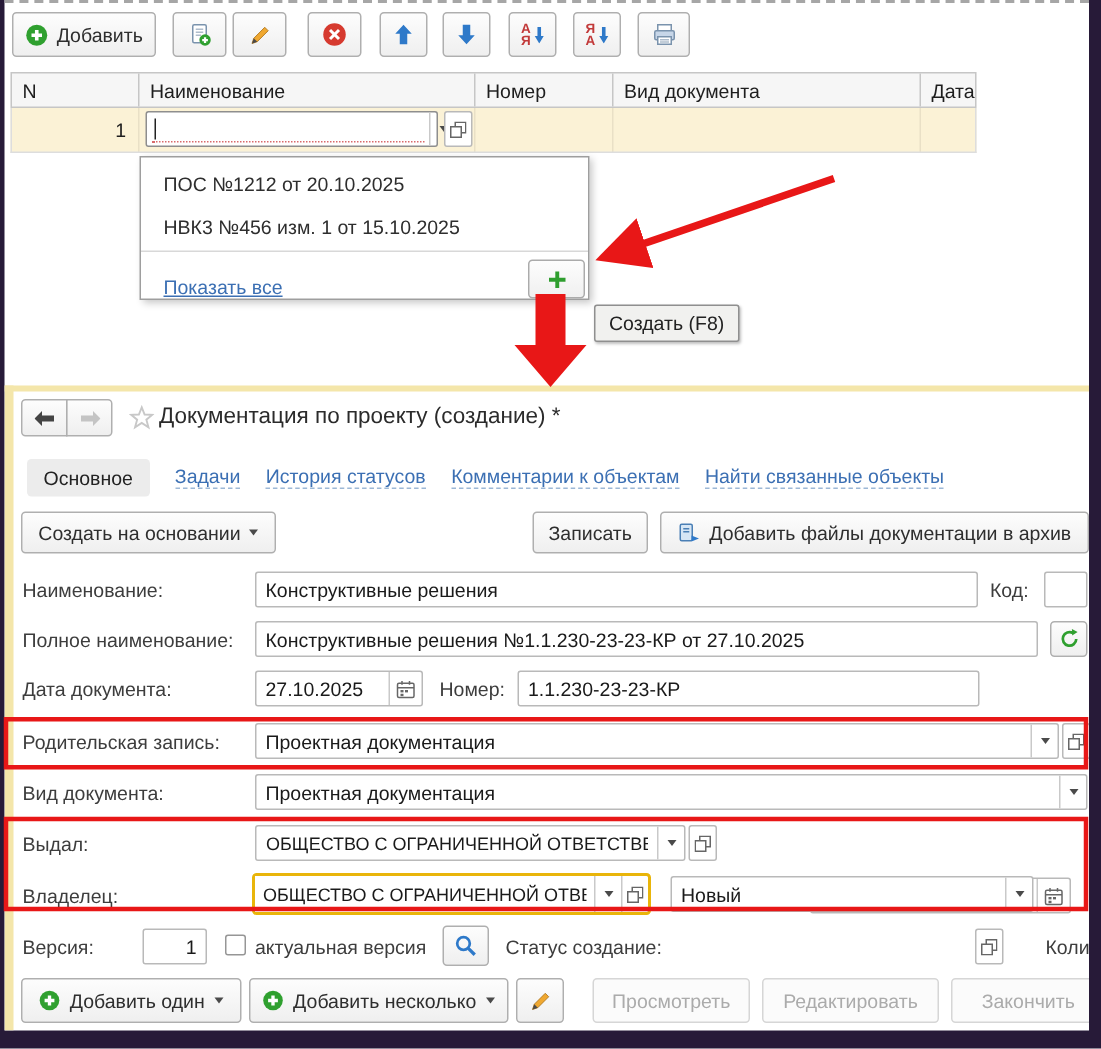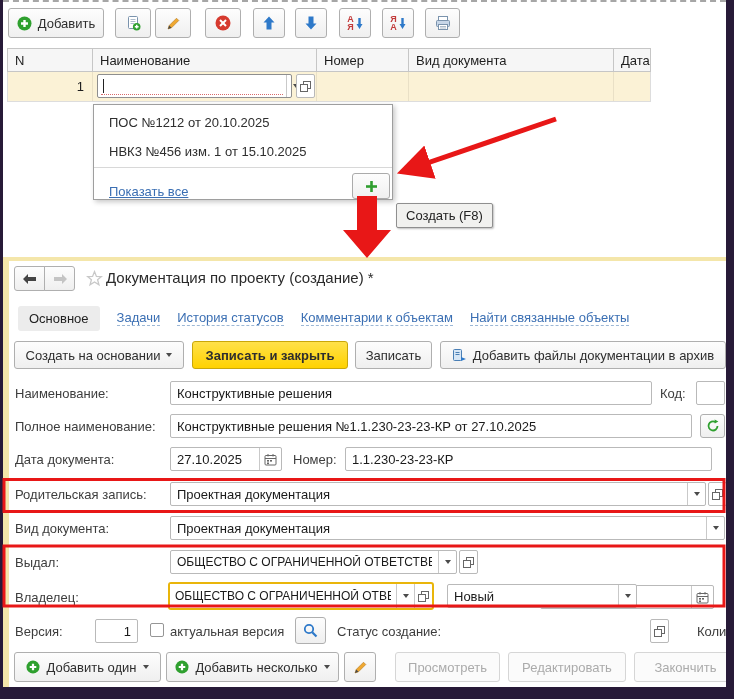--- a/index.html
+++ b/index.html
@@ -207,23 +207,20 @@
     <span class="tab-link">История статусов</span>
     <span class="tab-link">Комментарии к объектам</span>
     <span class="tab-link">Найти связанные объекты</span>
     <span class="tab-link">Связанные д</span>
   </div>
 
   <div class="btn" style="left:11px;top:341px;width:170px;height:28px">
     <span>Создать на основании</span>
     <div class="caret"></div>
   </div>
-  <div class="btn btn-yellow" style="left:189px;top:341px;width:156px;height:28px">
-    <span>Записать и закрыть</span>
-  </div>
   <div class="btn" style="left:352px;top:341px;width:77px;height:28px">
     <span>Записать</span>
   </div>
   <div class="btn" style="left:437px;top:341px;width:286px;height:28px">
     <svg width="15" height="14" viewBox="0 0 15 14">
         <rect x="1.5" y="1.5" width="8" height="11" rx="1" fill="#D6E6F5" stroke="#4A7FB5"></rect>
         <line x1="3.5" y1="4.5" x2="7.5" y2="4.5" stroke="#4A7FB5"></line>
         <line x1="3.5" y1="6.5" x2="7.5" y2="6.5" stroke="#4A7FB5"></line>
         <path d="M9 9 L14 11 L9 13 Z" fill="#2E79C9"></path>
       </svg>
@@ -253,21 +250,21 @@
           <line x1="1" y1="5.5" x2="12" y2="5.5" stroke="#666"></line>
           <line x1="4" y1="1" x2="4" y2="3.5" stroke="#666"></line>
           <line x1="9" y1="1" x2="9" y2="3.5" stroke="#666"></line>
           <rect x="3" y="7" width="2" height="1.6" fill="#666"></rect>
           <rect x="6" y="7" width="2" height="1.6" fill="#666"></rect>
           <rect x="3" y="9.5" width="2" height="1.6" fill="#666"></rect>
         </svg>
     </div>
   </div>
   <div class="flabel" style="left:290px;top:452px">Номер:</div>
-  <input class="input" style="left: 342px; top: 447px; width: 367px;" value="1.1.230-23-23-КР">
+  <input class="input" style="left: 342px; top: 447px; width: 308px;" value="1.1.230-23-23-КР">
 
   <div class="flabel" style="left:12px;top:487px">Родительская запись:</div>
   <div class="combo" style="left:167px;top:482px;width:536px">
     <input value="Проектная документация" style="">
     <div class="combo-arrow">
         <div class="caret"></div>
       </div>
   </div>
   <div class="choose-btn" style="left:705px;top:482px">
     <svg width="11" height="11" viewBox="0 0 11 11">
@@ -331,21 +328,21 @@
   <input class="input" style="left: 92px; top: 619px; width: 43px; text-align: right;" value="1">
   <div class="cbox" style="left:147px;top:623px"></div>
   <div class="flabel" style="left:167px;top:624px">актуальная версия</div>
   <div class="btn" style="left:292px;top:617px;width:31px;height:27px">
     <svg width="15" height="15" viewBox="0 0 15 15">
         <circle cx="6" cy="6" r="4.2" fill="none" stroke="#2E79C9" stroke-width="1.8"></circle>
         <line x1="9.2" y1="9.2" x2="13.5" y2="13.5" stroke="#2E79C9" stroke-width="2.2"></line>
       </svg>
   </div>
   <div class="flabel" style="left:334px;top:624px">Статус создание:</div>
-  <div class="combo" style="left:444px;top:584px;width:190px">
+  <div class="combo" style="left:444px;top:584px;width:242px">
     <input value="Новый" style="">
     <div class="combo-arrow">
         <div class="caret"></div>
       </div>
   </div>
   <div class="choose-btn" style="left:647px;top:619px">
     <svg width="11" height="11" viewBox="0 0 11 11">
         <rect x="3.5" y="0.5" width="7" height="7" fill="#fff" stroke="#666"></rect>
         <rect x="0.5" y="3.5" width="7" height="7" fill="#fff" stroke="#666"></rect>
       </svg>

